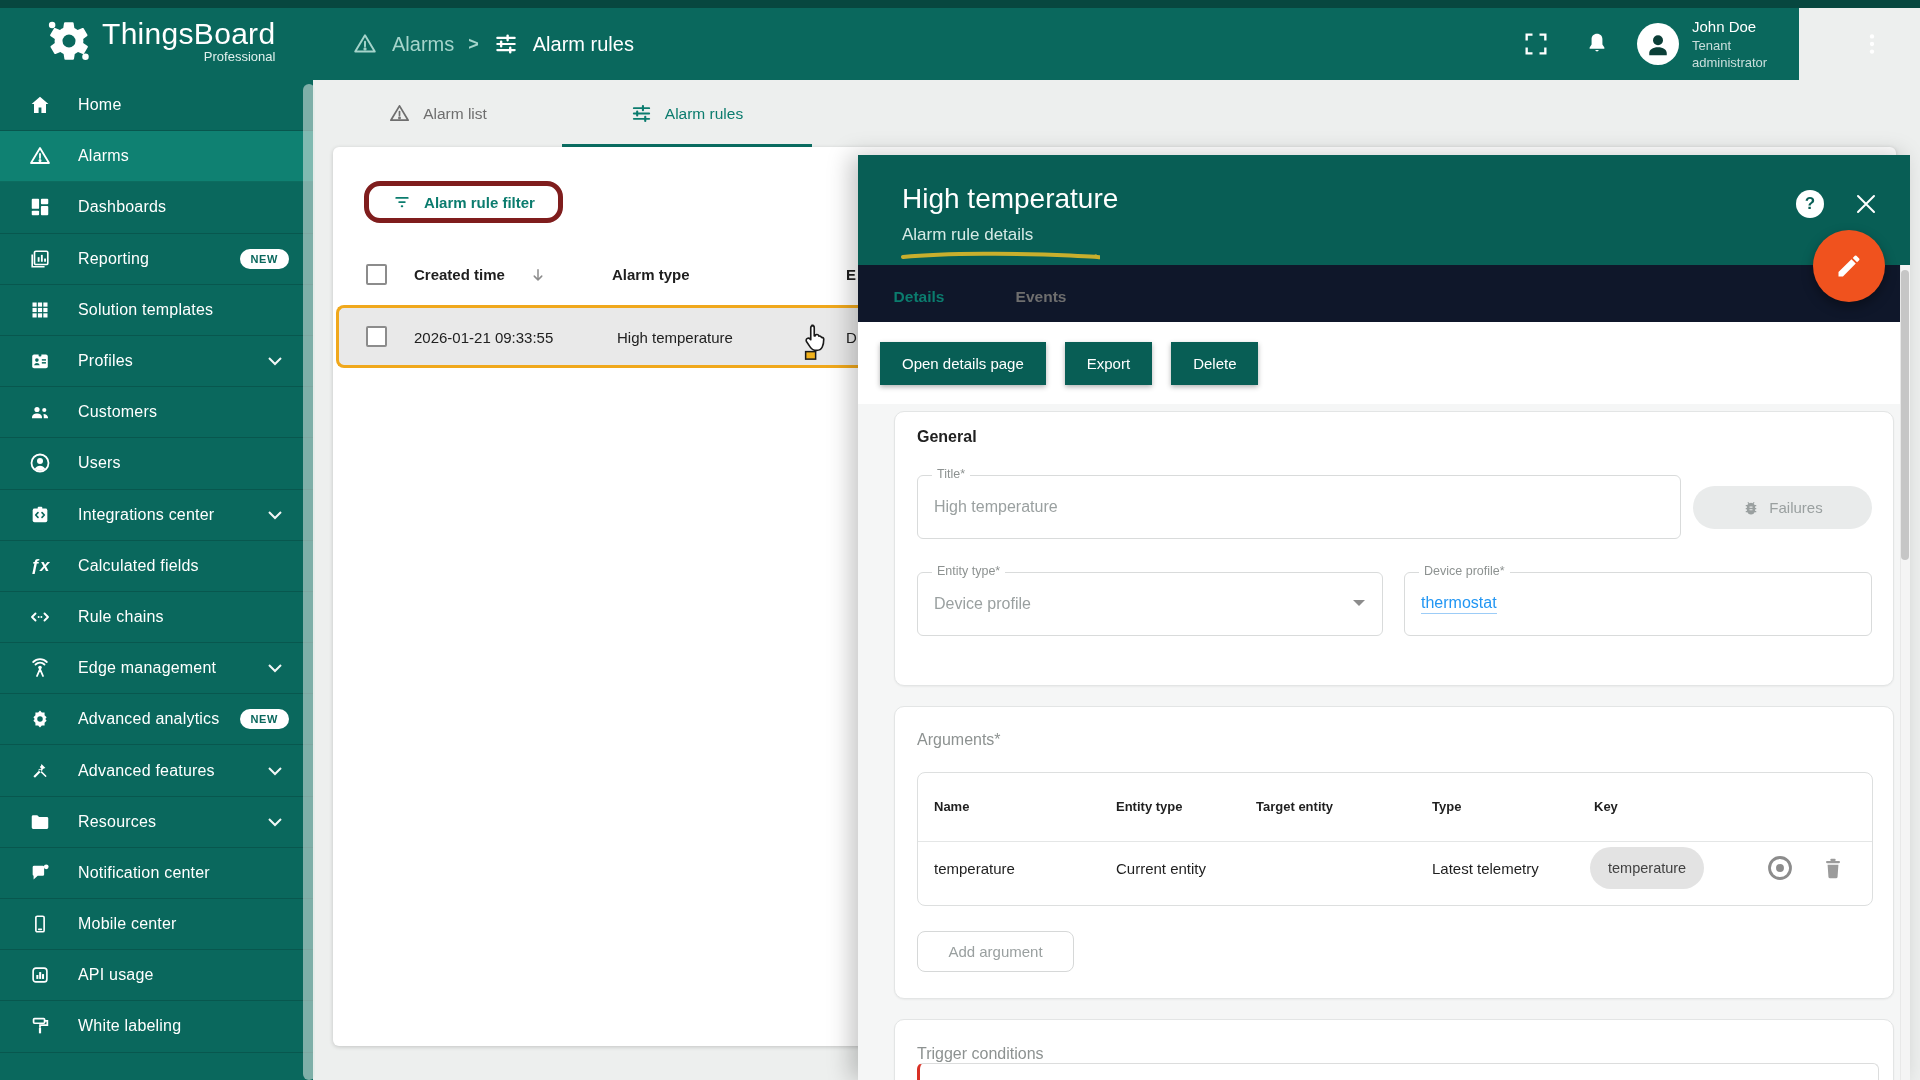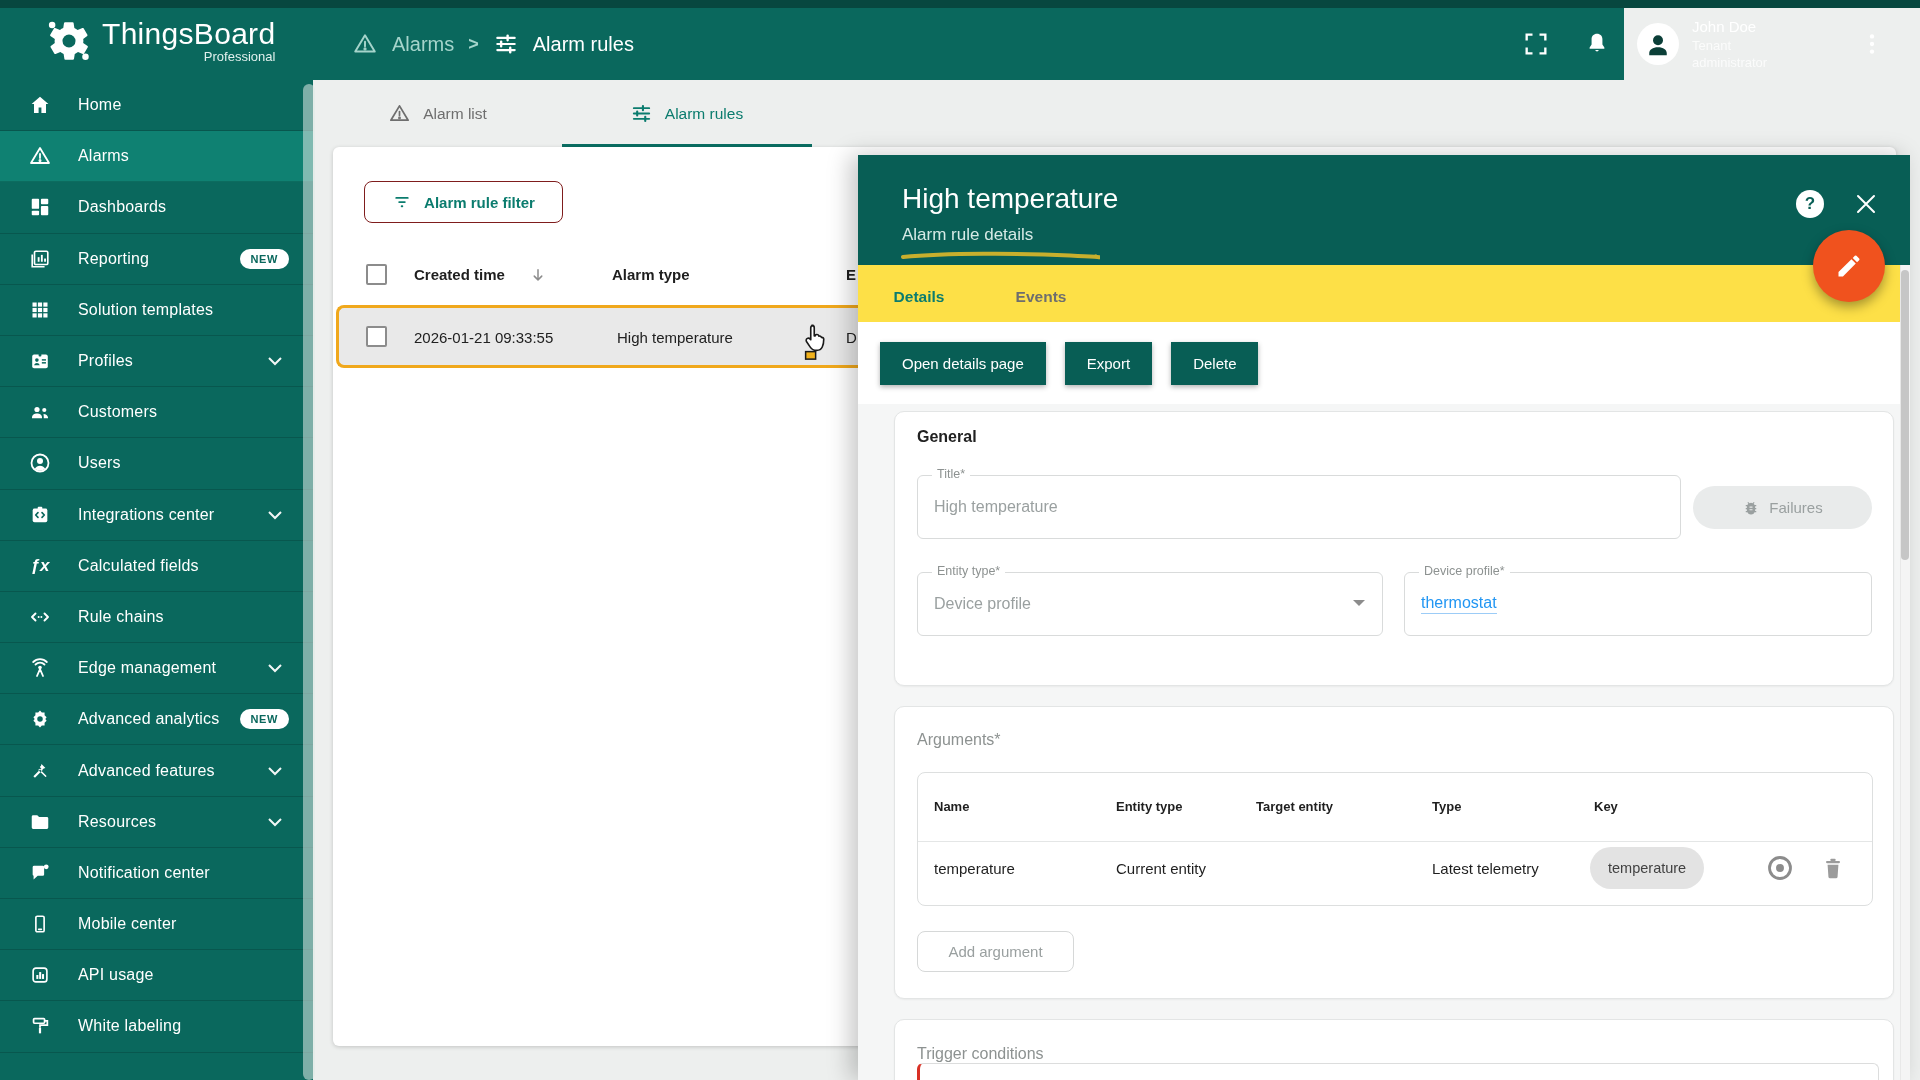--- a/index.html
+++ b/index.html
@@ -3,21 +3,21 @@
 <meta charset="utf-8">
 <style>
   * { box-sizing: border-box; margin:0; padding:0; }
   html,body { background:#fff; }
   body { font-family:"Liberation Sans", sans-serif; }
   .stage { position:relative; width:1920px; height:1080px; overflow:hidden; background:#edefee; }
   .abs { position:absolute; }
 
   
   .topstrip { left:0; top:0; width:1920px; height:8px; background:#07473f; z-index:10; }
-  .header { left:0; top:8px; width:1624px; height:72px; background:#0a685d; z-index:9; }
+  .header { left:0; top:8px; width:1799px; height:72px; background:#0a685d; z-index:9; }
   .logo { left:46px; top:10px; display:flex; align-items:center; gap:10px; color:#fff; }
   .logo-text { display:flex; flex-direction:column; }
   .logo-title { font-size:30px; font-weight:500; letter-spacing:.3px; line-height:32px; }
   .logo-sub { font-size:13px; color:#e2f1ee; align-self:flex-end; line-height:14px; }
   .crumb { left:352px; top:0; height:72px; display:flex; align-items:center; gap:14px; color:#a5d4cb; font-size:20px; }
   .crumb .page { color:#fff; font-weight:500; }
   .crumb .sep { font-size:18px; font-weight:700; }
   .hicons { top:0; height:72px; display:flex; align-items:center; color:#fff; }
   .avatar { width:42px; height:42px; border-radius:50%; background:#fff; display:flex; align-items:center; justify-content:center; }
   .uname { font-size:15px; color:#fff; line-height:20px; }
@@ -35,21 +35,21 @@
   .chev { position:absolute; right:30px; top:50%; transform:translateY(-50%); opacity:.95; }
   .side-scroll { left:303px; top:84px; width:12px; height:996px; background:rgba(222,233,230,.55); border-radius:6px; z-index:8; }
 
   
   .ctabs { left:313px; top:80px; height:67px; display:flex; z-index:1; }
   .ctab { width:249px; display:flex; align-items:center; justify-content:center; gap:12px; font-size:15.5px; font-weight:500; color:#6e6e6e; }
   .ctab.active { color:#0b7c6e; }
   .ctab-underline { left:562px; top:144px; width:250px; height:3px; background:#0b6e62; z-index:1; }
   .card { left:333px; top:147px; width:1563px; height:899px; background:#fff; border-radius:6px;
           box-shadow:0 1px 4px rgba(0,0,0,.18); z-index:1; }
-  .filterbtn { left:364px; top:181px; width:199px; height:42px; border:1px solid #7f1d1d; border-radius:8px; background:#fff;
+  .filterbtn { left:364px; top:181px; width:199px; height:42px; border:5px solid #7f1d1d; border-radius:16px; background:#fff;
                display:flex; align-items:center; justify-content:center; gap:12px; color:#0b7c6e; font-size:15px; font-weight:600; z-index:2; }
   .cb { width:21px; height:21px; border:2px solid #8c8c8c; border-radius:2px; background:#fff; }
   .thead-row { left:333px; top:258px; width:1563px; height:40px; z-index:2; }
   .th { position:absolute; top:8px; font-size:15px; font-weight:700; color:#1f1f1f; white-space:nowrap; }
   .sel-row { left:336px; top:305px; width:1560px; height:63px; background:#e9e9e9;
              border:3px solid #f0a81c; border-right:none; border-radius:8px 0 0 8px; z-index:2; }
   .td { position:absolute; top:50%; transform:translateY(-50%); font-size:15px; color:#212121; white-space:nowrap; }
   .cursor { left:800px; top:322px; z-index:4; }
 
   
@@ -57,21 +57,21 @@
            box-shadow:-8px 0 22px rgba(0,0,0,.22); }
   .phead { position:absolute; left:0; top:0; width:1052px; height:110px; background:#085e55; color:#fff; }
   .ptitle { position:absolute; left:44px; top:28px; font-size:28px; font-weight:400; }
   .psub { position:absolute; left:44px; top:70px; font-size:17px; color:#d6eae6; }
   .squiggle { position:absolute; left:42px; top:96px; }
   .help-disc { position:absolute; left:938px; top:35px; width:28px; height:28px; border-radius:50%; background:#fff;
                color:#085e55; display:flex; align-items:center; justify-content:center; font-size:17px; font-weight:700; }
   .pclose { position:absolute; left:996px; top:37px; width:24px; height:24px; color:#fff; }
   .fab { position:absolute; left:955px; top:75px; width:72px; height:72px; border-radius:50%; background:#f0521e;
          box-shadow:0 5px 12px rgba(0,0,0,.35); display:flex; align-items:center; justify-content:center; z-index:7; }
-  .ptabs { position:absolute; left:0; top:110px; width:1052px; height:64px; background:#fde047; border-bottom:1px solid #e3e5e5; display:flex; }
+  .ptabs { position:absolute; left:0; top:110px; width:1052px; height:64px; background:#0f172a; border-bottom:1px solid #e3e5e5; display:flex; }
   .ptab { width:122px; display:flex; align-items:center; justify-content:center; font-size:15.5px; font-weight:600; color:#6e6e6e; }
   .ptab.active { color:#0b7c6e; box-shadow:inset 0 -3px 0 #0b6e62; }
   .pactions { position:absolute; left:0; top:167px; width:1052px; height:82px; background:#fff; display:flex; align-items:center; gap:19px; padding-left:22px; }
   .gbtn { height:43px; background:#085e55; color:#fff; border:none; border-radius:0; font-size:15px; font-weight:500;
           font-family:inherit; padding:0 22px; box-shadow:0 2px 5px rgba(0,0,0,.3); }
   .pbody { position:absolute; left:0; top:249px; width:1052px; height:676px; background:#f5f6f6; }
   .pcard { position:absolute; left:36px; width:1000px; background:#fff; border:1px solid #e3e5e5; border-radius:10px;
            box-shadow:0 1px 2px rgba(0,0,0,.05); }
   .sec-h-dark { font-size:16px; font-weight:700; color:#212121; }
   .sec-h-gray { font-size:16px; font-weight:400; color:#8d9291; }

